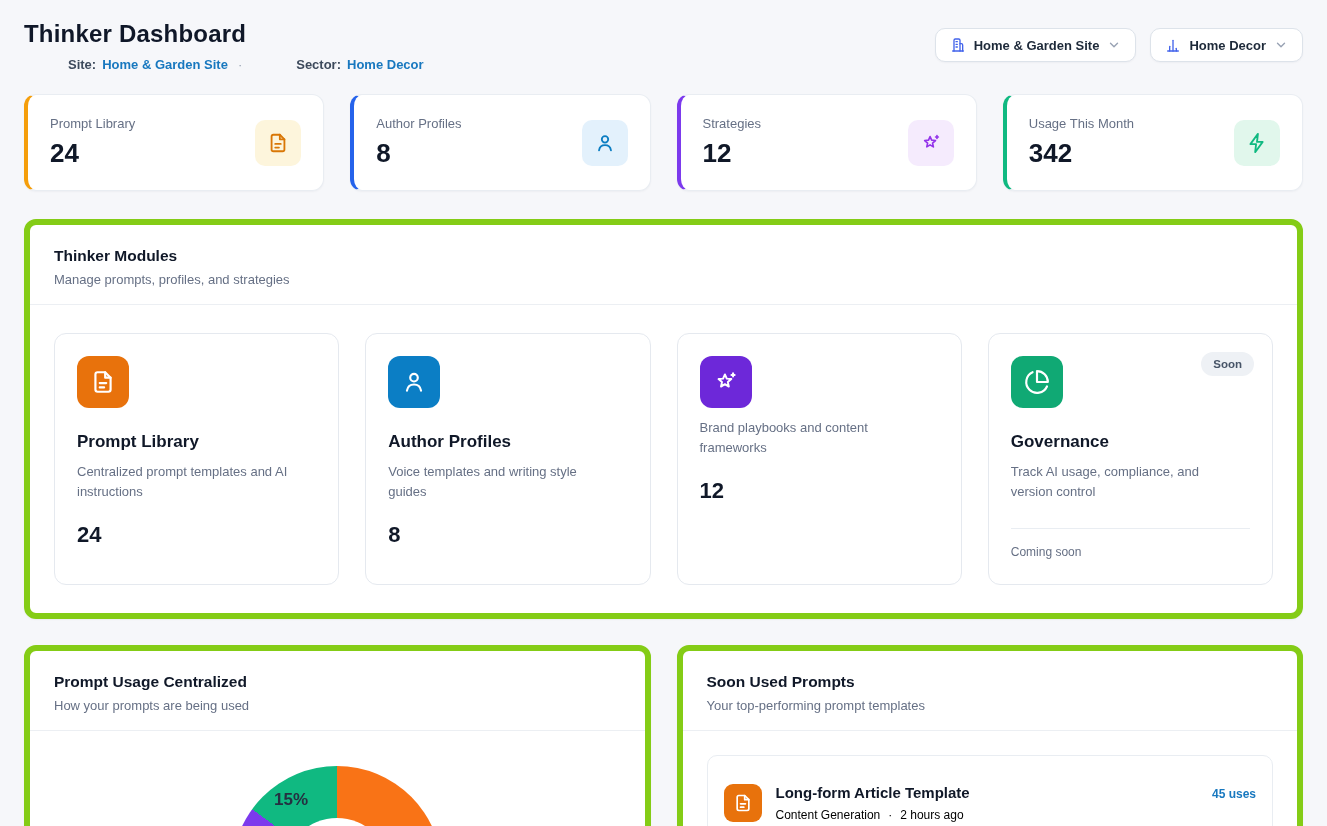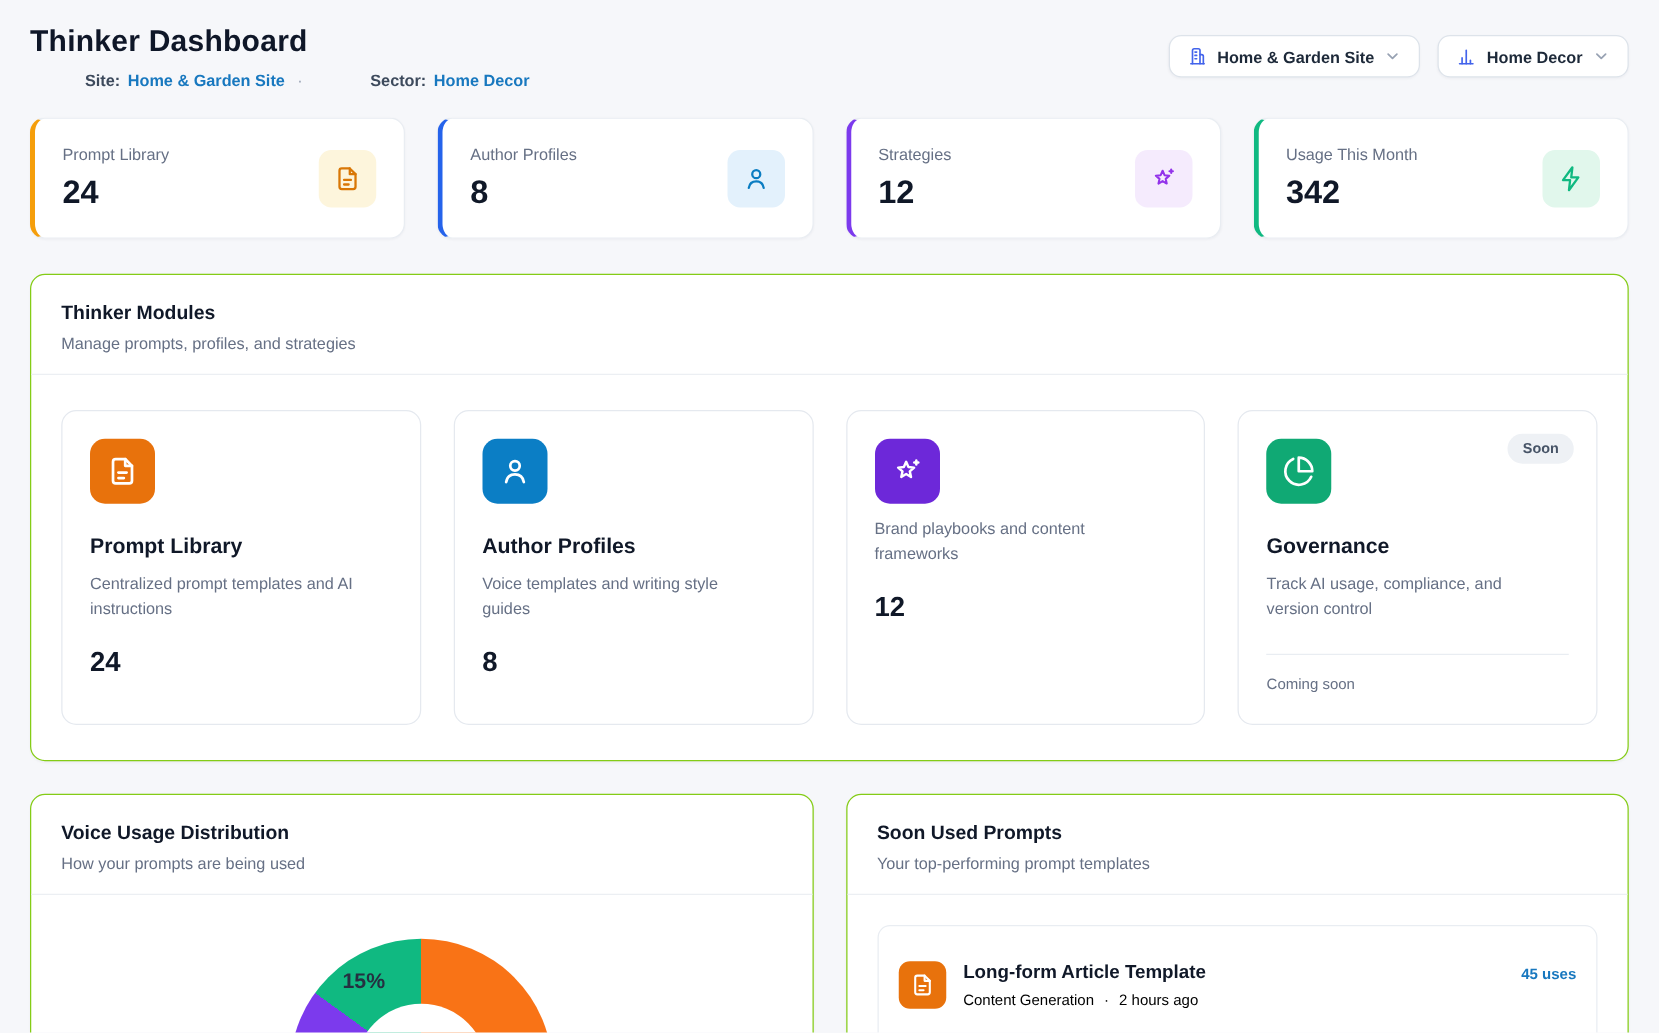--- a/index.html
+++ b/index.html
@@ -36,21 +36,21 @@
     border-radius:12px; padding:18px 22px; height:97px;
     display:flex; justify-content:space-between; align-items:center;
     box-shadow:0 1px 2px rgba(16,24,40,.04);
   }
   .stat-label { font-size:13px; color:#667085; }
   .stat-value { font-size:26px; font-weight:800; color:#101828; margin-top:7px; }
   .stat-icon { width:46px; height:46px; border-radius:10px; display:flex; align-items:center; justify-content:center; }
 
   
   .panel {
-    background:#fff; border:1px solid #84cc16; border-radius:12px;
+    background:#fff; border:6px solid #84cc16; border-radius:12px;
     box-shadow:0 1px 2px rgba(16,24,40,.04);
   }
   .modules-panel { margin-top:28px; }
   .panel-head { padding:22px 24px 17px; border-bottom:1px solid #eceff3; }
   .panel-title { font-size:15.5px; font-weight:700; color:#101828; }
   .panel-sub { font-size:13px; color:#667085; margin-top:7px; }
   .modules-grid { display:grid; grid-template-columns:repeat(4,1fr); gap:26px; padding:28px 24px; }
   .module-card {
     position:relative; border:1px solid #e5e9ef; border-radius:12px;
     padding:22px; min-height:252px; cursor:pointer; background:#fff;
@@ -256,21 +256,21 @@
         <div class="module-desc">Track AI usage, compliance, and version control</div>
         <div class="module-footer">Coming soon</div>
       </div>
     </div>
   </div>
 
   <div class="bottom">
 
     <div class="panel">
       <div class="panel-head">
-        <div class="panel-title">Voice Usage Distribution</div>
+        <div class="panel-title">Prompt Usage Centralized</div>
         <div class="panel-sub">How your prompts are being used</div>
       </div>
       <div class="donut-wrap">
         <div class="donut" style="background: conic-gradient(rgb(249, 115, 22) 0%, rgb(249, 115, 22) 45%, rgb(14, 165, 233) 45%, rgb(14, 165, 233) 75%, rgb(124, 58, 237) 75%, rgb(124, 58, 237) 85%, rgb(16, 185, 129) 85%, rgb(16, 185, 129) 100%);"></div>
         <div class="donut-hole"></div>
         <div class="donut-label">15%</div>
       </div>
     </div>
 
     <div class="panel">

